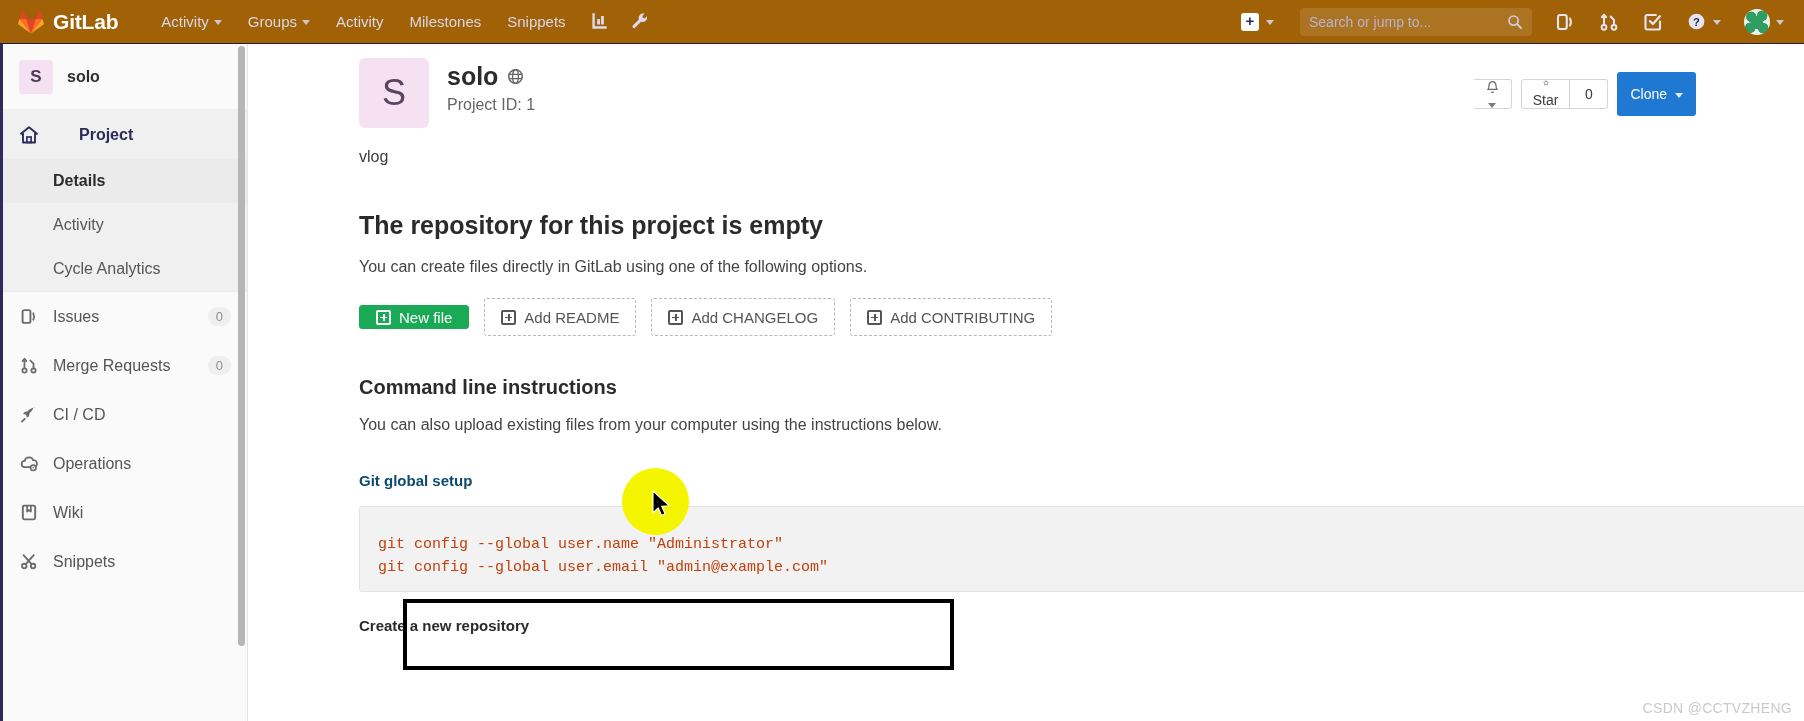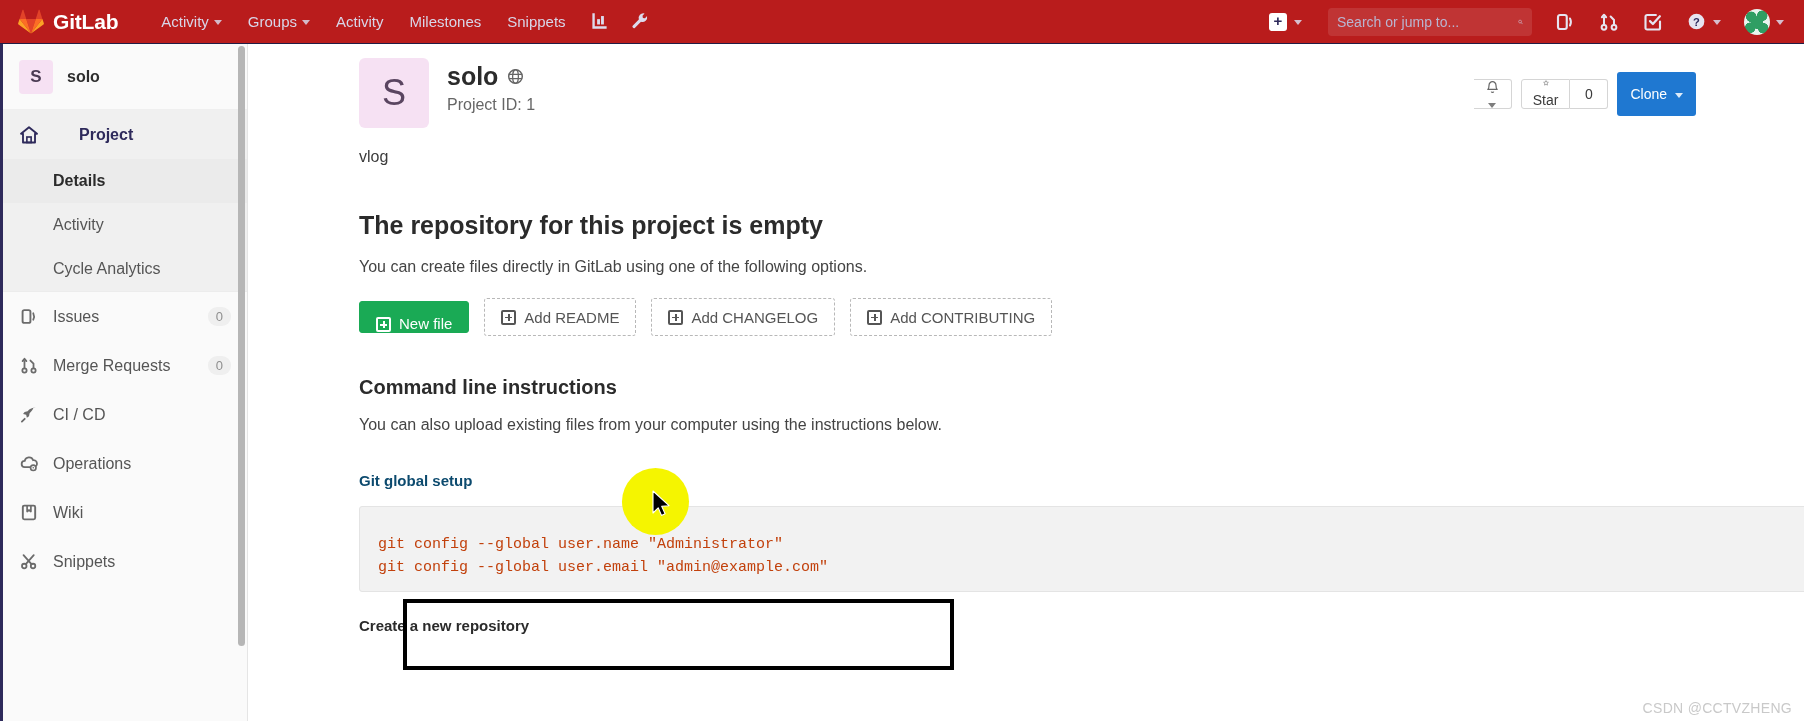--- a/index.html
+++ b/index.html
@@ -8,21 +8,21 @@
     overflow: hidden;
     background: #fff;
     font-family: "Liberation Sans", sans-serif;
   }
   #app { position: relative; width: 1804px; height: 721px; background: #fff; }
 
   
   .navbar {
     position: absolute; top: 0; left: 0;
     width: 1804px; height: 44px;
-    background: #b91c1c;
+    background: #a16207;
     display: flex; align-items: center;
     padding: 0 12px 0 18px;
     border-bottom: 1px solid #211d45;
   }
   .gl-logo { display: flex; align-items: center; gap: 9px; margin-right: 30px; }
   .gl-logo .mark { width: 26px; height: 26px; display:block; }
   .gl-logo .wordmark {
     color: #fff; font-size: 21px; font-weight: 700; letter-spacing: -0.2px;
   }
   .nav-links { display: flex; align-items: center; gap: 0; }
@@ -40,21 +40,21 @@
   .nav-icon-btn svg { display:block; }
   .nav-spacer { flex: 1; }
   .nav-right { display: flex; align-items: center; gap: 2px; }
   .plus-box {
     width: 18px; height: 18px; border-radius: 3px; background: #fff;
     color: #2e2a5b; font-size: 15px; line-height: 16px; font-weight: 700;
     text-align: center; display:block;
   }
   .plus-wrap { display:flex; align-items:center; gap:7px; padding: 8px 10px; cursor:pointer; border-radius:3px; }
   .searchbox {
-    width: 204px; height: 28px; background: rgba(255,255,255,.11);
+    width: 232px; height: 28px; background: rgba(255,255,255,.11);
     border-radius: 4px; display: flex; align-items: center;
     padding: 0 9px; margin: 0 10px 0 14px; cursor: text;
   }
   .searchbox input {
     flex: 1; background: transparent; border: none; outline: none;
     color: #cfcce0; font-size: 14px; font-family: "Liberation Sans", sans-serif;
   }
   .searchbox input::placeholder { color: #b9b5d0; }
   .avatar-wrap { display:flex; align-items:center; gap:6px; padding: 5px 8px 5px 10px; cursor:pointer; border-radius:3px;}
   .avatar {
@@ -150,22 +150,22 @@
   .license-icon {
     width: 18px; height: 16px; display:block;
   }
   .desc { font-size: 16px; color: #3c3c3c; margin-top: 20px; }
 
   .empty-title { font-size: 25px; font-weight: 700; color: #2b2b2b; margin-top: 45px; }
   .empty-sub { font-size: 16px; color: #444; margin-top: 18px; }
 
   .file-btns { display: flex; align-items: center; gap: 15px; margin-top: 22px; }
   .btn-new {
-    background: #1aaa55; color: #fff; height: 32px;
-    display: inline-flex; align-items: flex-end; gap: 8px;
+    background: #1aaa55; color: #fff; height: 24px;
+    display: inline-flex; align-items: center; gap: 8px;
     padding: 0 16px; border-radius: 3px; font-size: 15px; cursor: pointer;
     border: 1px solid #1aaa55;
   }
   .btn-dashed {
     border: 1px dashed #b8b8b8; background: #fff; color: #555;
     height: 38px; display: inline-flex; align-items: center; gap: 8px;
     padding: 0 16px; border-radius: 3px; font-size: 15px; cursor: pointer;
   }
   .sq-plus {
     width: 15px; height: 15px; border: 2px solid currentColor; border-radius: 2px;

